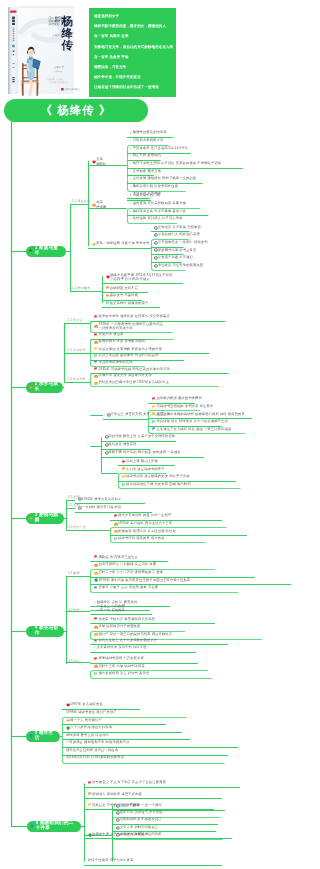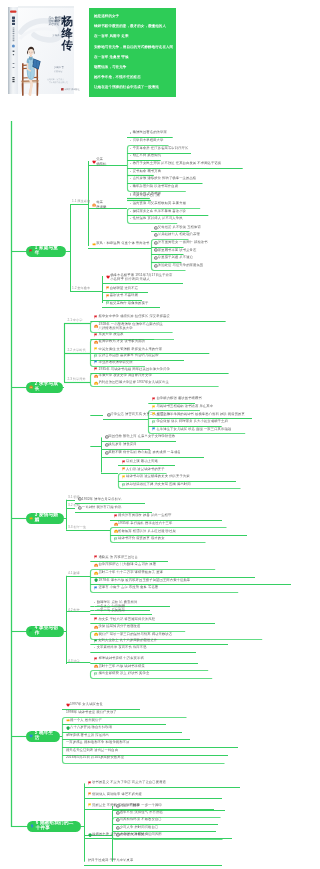--- a/index.html
+++ b/index.html
@@ -177,20 +177,23 @@
       <div class="sl">她是这样的女子</div>
       <div class="sl">钱钟书眼中最贤的妻，最才的女，最懂他的人</div>
       <div class="sl">在一百年 风雨中 走来</div>
       <div class="sl">安静地与世无争，用自己的方式静静地行走在人间</div>
       <div class="sl">在一百年 沧桑里 守候</div>
       <div class="sl">聪慧恬淡，与世无争</div>
       <div class="sl">她不争不抢，不慌不忙的姿态</div>
       <div class="sl">让她在这个浮躁的社会中活成了一股清流</div>
     </div>
 
+  <div id="titlepill">
+    <span>《 杨绛传 》</span>
+  </div>
 
   <svg id="lines">
       <path d="M 168.5 145.5 L 129.9 145.5 Q 127.5 145.5 127.5 147.9 L 127.5 189.1 Q 127.5 191.5 129.9 191.5 L 185.8 191.5" fill="none" stroke="#64dd86" stroke-width="1.15"></path>
       <path d="M 200.2 208.5 L 129.9 208.5 Q 127.5 208.5 127.5 210.9 L 127.5 221.1 Q 127.5 223.5 129.9 223.5 L 177.2 223.5" fill="none" stroke="#64dd86" stroke-width="1.15"></path>
       <path d="M 188.5 239.5 L 153.9 239.5 Q 151.5 239.5 151.5 241.9 L 151.5 268.1 Q 151.5 270.5 153.9 270.5 L 185.5 270.5" fill="none" stroke="#64dd86" stroke-width="1.15"></path>
       <path d="M 225.5 321.5 L 92.9 321.5 Q 90.5 321.5 90.5 323.9 L 90.5 330.1 Q 90.5 332.5 92.9 332.5 L 172.6 332.5" fill="none" stroke="#64dd86" stroke-width="1.15"></path>
       <path d="M 174 339.5 L 92.9 339.5 Q 90.5 339.5 90.5 341.9 L 90.5 364.1 Q 90.5 366.5 92.9 366.5 L 145 366.5" fill="none" stroke="#64dd86" stroke-width="1.15"></path>
       <path d="M 194.2 373.5 L 92.9 373.5 Q 90.5 373.5 90.5 375.9 L 90.5 384.1 Q 90.5 386.5 92.9 386.5 L 218.6 386.5" fill="none" stroke="#64dd86" stroke-width="1.15"></path>
       <path d="M 199.9 410.5 L 150.9 410.5 Q 148.5 410.5 148.5 412.9 L 148.5 431.1 Q 148.5 433.5 150.9 433.5 L 245.2 433.5" fill="none" stroke="#64dd86" stroke-width="1.15"></path>
       <path d="M 166.5 473.5 L 120.9 473.5 Q 118.5 473.5 118.5 475.9 L 118.5 486.1 Q 118.5 488.5 120.9 488.5 L 240.5 488.5" fill="none" stroke="#64dd86" stroke-width="1.15"></path>

